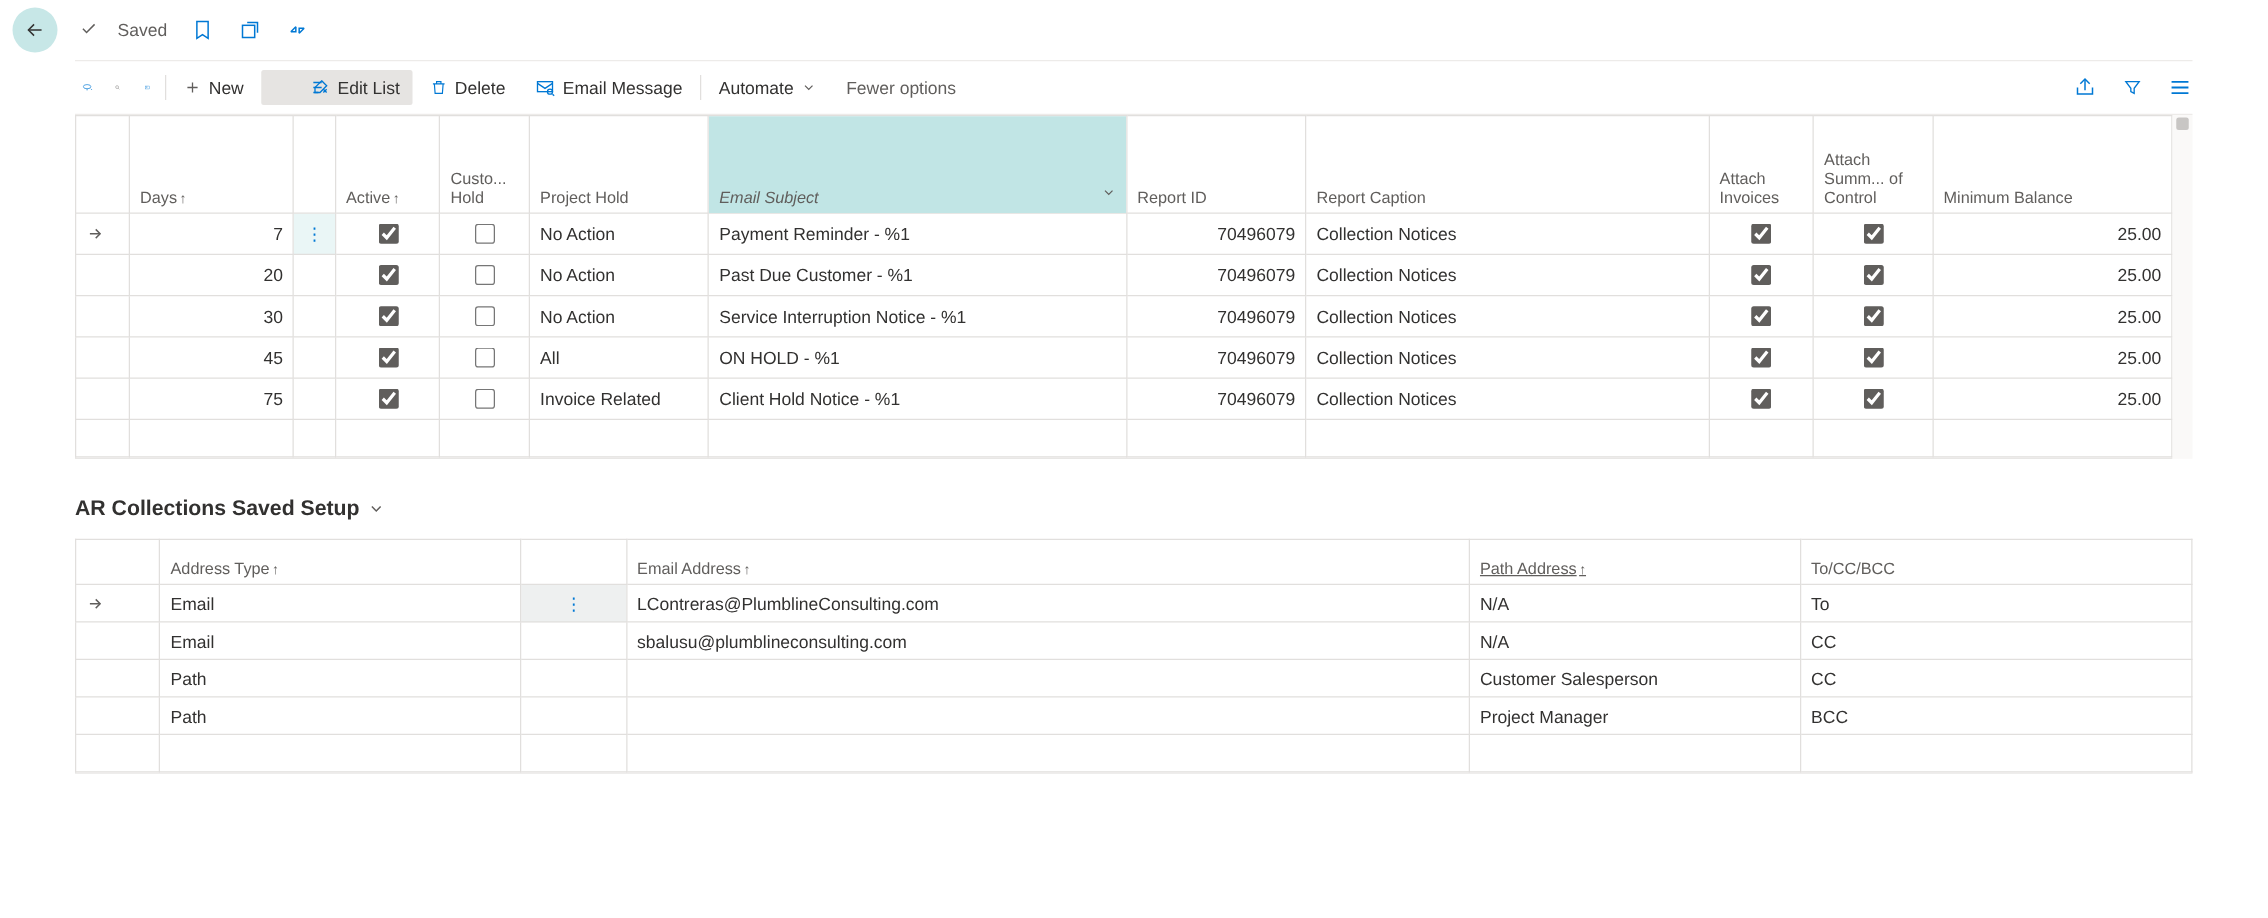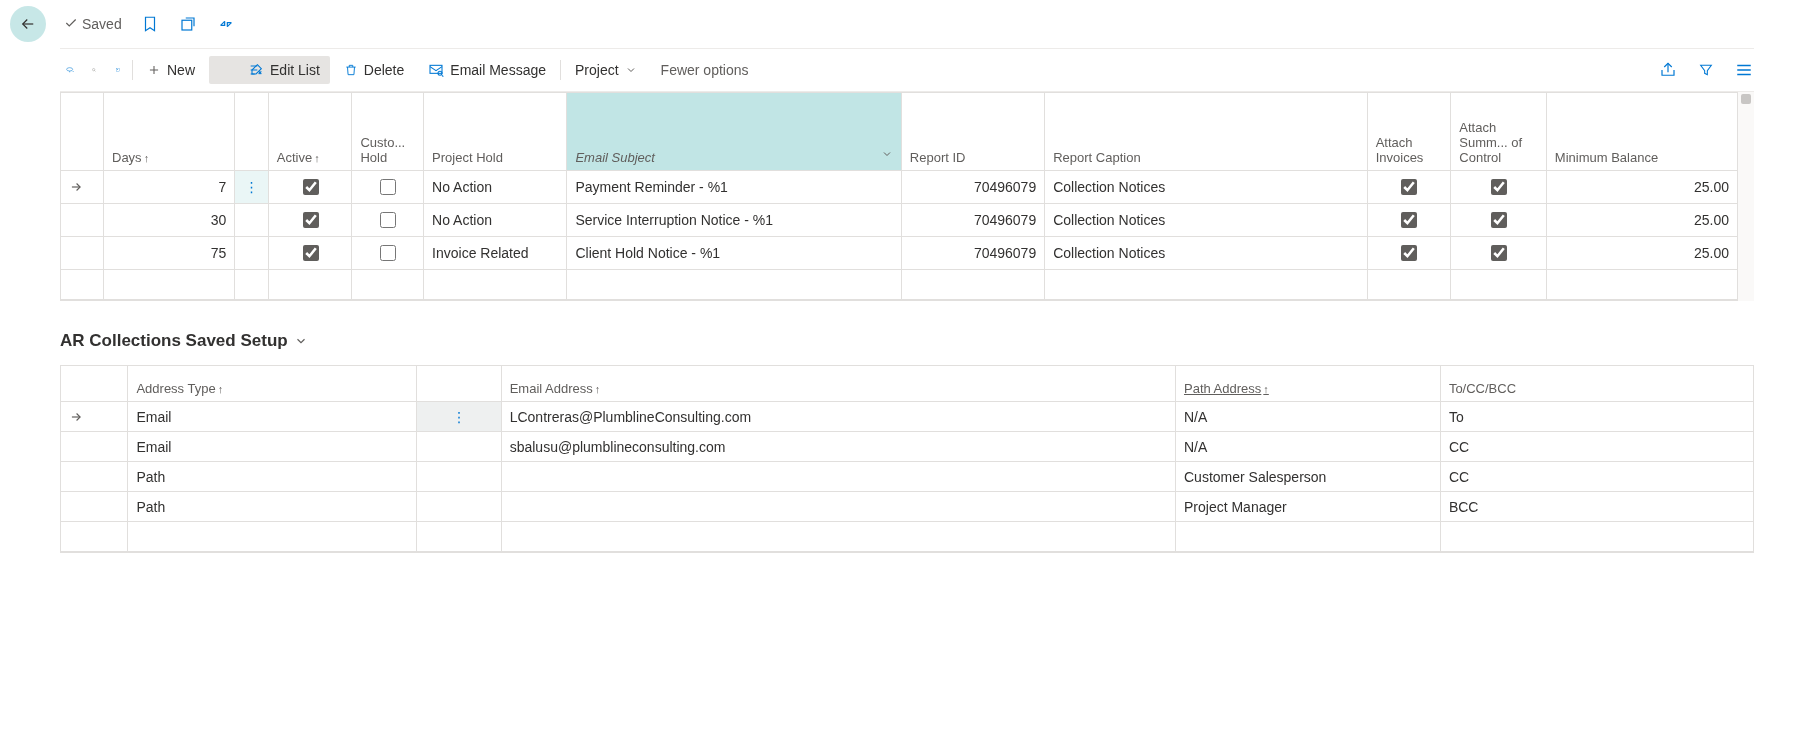--- a/index.html
+++ b/index.html
@@ -110,21 +110,21 @@
 <body>
 
 <div class="top-bar">
   <div class="back-btn">
     <svg width="18" height="18" viewBox="0 0 24 24" fill="none" stroke="#323130" stroke-width="1.6">
         <path d="M19 12H5"></path>
         <path d="M11 18l-6-6 6-6"></path>
       </svg>
   </div>
   <div class="saved-area">
-    <span style="display:flex;align-items:flex-start;gap:0;">
+    <span style="display:flex;align-items:flex-start;gap:12px;">
       <svg class="check" width="14" height="14" viewBox="0 0 24 24" fill="none" stroke="#605e5c" stroke-width="2">
           <polyline points="20 6 9 17 4 12"></polyline>
         </svg>
       <span>Saved</span>
     </span>
     <span class="icon-btn">
       <svg width="18" height="18" viewBox="0 0 24 24" fill="none" stroke="#0078d4" stroke-width="1.6">
           <path d="M6 3h12v18l-6-4-6 4z"></path>
         </svg>
     </span>
@@ -207,21 +207,21 @@
               <circle cx="18" cy="17" r="3"></circle>
               <path d="M21 20l2 2"></path>
             </svg>
       </span>
       <span>Email Message</span>
     </div>
 
     <span class="sep-v"></span>
 
     <div class="cmd-btn">
-      <span>Project</span>
+      <span>Automate</span>
       <svg width="12" height="12" viewBox="0 0 24 24" fill="none" stroke="#605e5c" stroke-width="2">
             <polyline points="6 9 12 15 18 9"></polyline>
           </svg>
     </div>
 
     <div class="cmd-btn fewer">
       <span>Fewer options</span>
     </div>
   </div>
 
@@ -304,26 +304,54 @@
               <td>No Action</td>
               <td>Payment Reminder - %1</td>
               <td class="right">70496079</td>
               <td>Collection Notices</td>
               <td class="center"><input type="checkbox" class="cb" checked="" style=""></td>
               <td class="center"><input type="checkbox" class="cb" checked="" style=""></td>
               <td class="right">25.00</td>
             </tr>
             <tr>
               <td class="row-action"></td>
+              <td class="right">20</td>
+              <td class="row-menu center"></td>
+              <td class="center"><input type="checkbox" class="cb" checked="" style=""></td>
+              <td class="center"><input type="checkbox" class="cb" style=""></td>
+              <td>No Action</td>
+              <td>Past Due Customer - %1</td>
+              <td class="right">70496079</td>
+              <td>Collection Notices</td>
+              <td class="center"><input type="checkbox" class="cb" checked="" style=""></td>
+              <td class="center"><input type="checkbox" class="cb" checked="" style=""></td>
+              <td class="right">25.00</td>
+            </tr>
+            <tr>
+              <td class="row-action"></td>
               <td class="right">30</td>
               <td class="row-menu center"></td>
               <td class="center"><input type="checkbox" class="cb" checked="" style=""></td>
               <td class="center"><input type="checkbox" class="cb" style=""></td>
               <td>No Action</td>
               <td>Service Interruption Notice - %1</td>
+              <td class="right">70496079</td>
+              <td>Collection Notices</td>
+              <td class="center"><input type="checkbox" class="cb" checked="" style=""></td>
+              <td class="center"><input type="checkbox" class="cb" checked="" style=""></td>
+              <td class="right">25.00</td>
+            </tr>
+            <tr>
+              <td class="row-action"></td>
+              <td class="right">45</td>
+              <td class="row-menu center"></td>
+              <td class="center"><input type="checkbox" class="cb" checked="" style=""></td>
+              <td class="center"><input type="checkbox" class="cb" style=""></td>
+              <td>All</td>
+              <td>ON HOLD - %1</td>
               <td class="right">70496079</td>
               <td>Collection Notices</td>
               <td class="center"><input type="checkbox" class="cb" checked="" style=""></td>
               <td class="center"><input type="checkbox" class="cb" checked="" style=""></td>
               <td class="right">25.00</td>
             </tr>
             <tr>
               <td class="row-action"></td>
               <td class="right">75</td>
               <td class="row-menu center"></td>

